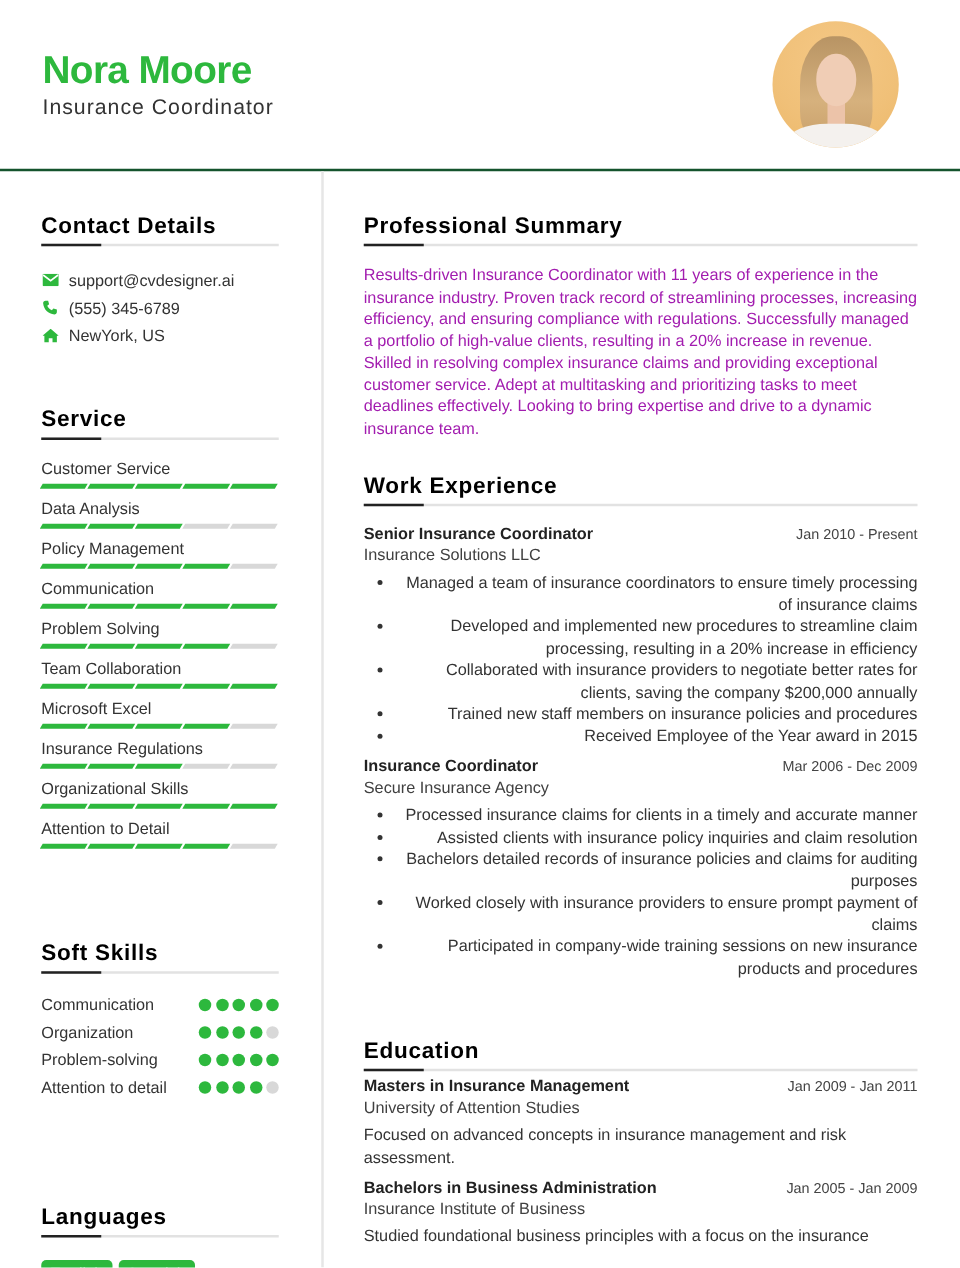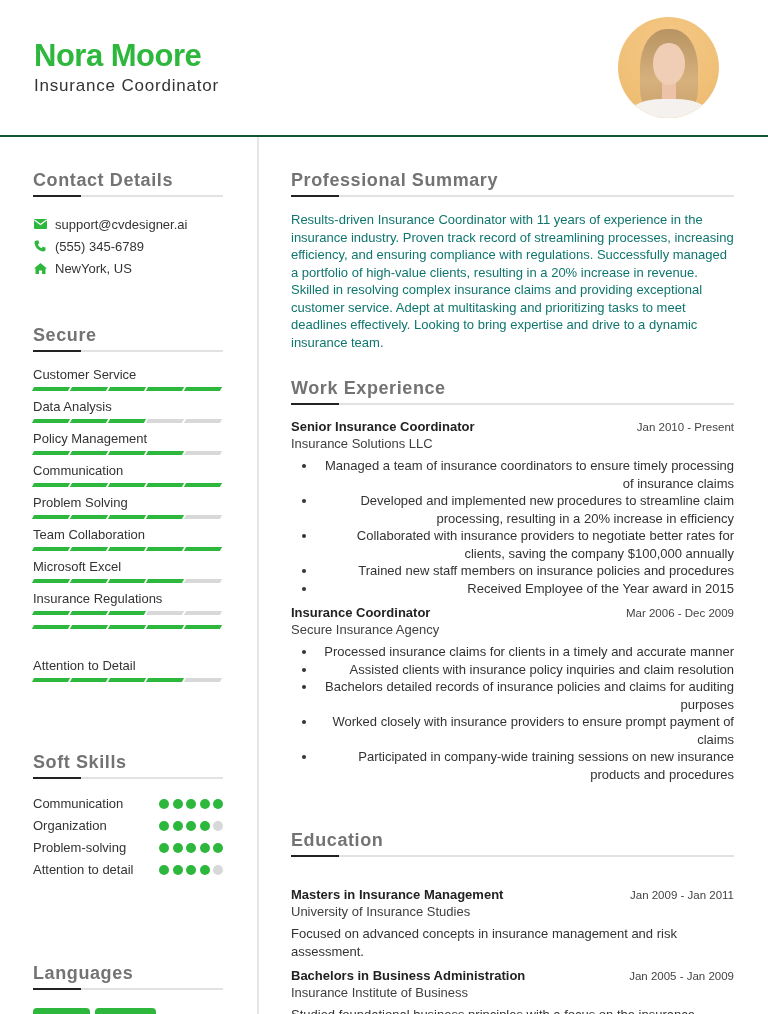--- a/index.html
+++ b/index.html
@@ -12,21 +12,21 @@
   .photo { position: absolute; left: 618px; top: 17px; width: 101px; height: 101px; border-radius: 50%; overflow: hidden;
            background: radial-gradient(circle at 50% 30%, #f5c885 0%, #f0c078 60%, #ecb86a 100%); }
   .photo .hair { position: absolute; left: 22px; top: 12px; width: 58px; height: 86px; border-radius: 45% 45% 30% 30%;
                  background: linear-gradient(180deg, #b89464 0%, #d6b17d 60%, #c9a06a 100%); }
   .photo .face { position: absolute; left: 35px; top: 26px; width: 32px; height: 42px; border-radius: 48% 48% 50% 50%; background: #f0cdb5; }
   .photo .shirt { position: absolute; left: 14px; top: 82px; width: 74px; height: 30px; border-radius: 40% 40% 0 0; background: #f4f1ee; }
   .photo .neck { position: absolute; left: 44px; top: 64px; width: 14px; height: 20px; background: #ecc3a9; }
 
   .vdiv { position: absolute; left: 257px; top: 137px; width: 2px; height: 877px; background: #e6e6e6; }
 
-  .sec-h { font-size: 18px; font-weight: 700; color: #737373; letter-spacing: 0.6px; }
+  .sec-h { font-size: 18px; font-weight: 700; color: #000000; letter-spacing: 0.6px; }
   .sec-line { position: relative; height: 2px; background: #e2e2e2; margin-top: 4px; }
   .sec-line::before { content: ""; position: absolute; left: 0; top: 0; width: 48px; height: 2px; background: #222; }
 
   .left { position: absolute; left: 33px; top: 170px; width: 190px; }
   .contact-list { margin-top: 16px; }
   .contact-item { display: flex; align-items: center; height: 22px; font-size: 13px; color: #333; }
   .contact-item .ic { width: 14px; height: 14px; margin-right: 8px; display: flex; align-items: center; justify-content: center; }
   .contact-item svg { display: block; }
 
   .skills { position: absolute; left: 33px; top: 325px; width: 190px; }
@@ -42,35 +42,35 @@
   .soft-item .lbl { width: 110px; line-height: 17px; }
   .dots { display: flex; gap: 3.5px; padding-top: 4px; }
   .dot { width: 10px; height: 10px; border-radius: 50%; background: #d8d8d8; }
   .dot.on { background: #2db83d; }
 
   .langs { position: absolute; left: 33px; top: 963px; width: 190px; }
   .lang-list { display: flex; gap: 5px; margin-top: 18px; }
   .lang { background: #2db83d; color: #fff; font-size: 13px; padding: 3px 7px; border-radius: 4px; line-height: 16px; }
 
   .right { position: absolute; left: 291px; top: 170px; width: 443px; }
-  .summary { font-size: 13px; line-height: 17.5px; color: #0f766e; margin-top: 14px; }
+  .summary { font-size: 13px; line-height: 17.5px; color: #a21caf; margin-top: 14px; }
 
   .work { position: absolute; left: 291px; top: 378px; width: 443px; }
   .job { margin-top: 14px; }
   .job + .job { margin-top: 8px; }
   .job-head { display: flex; justify-content: space-between; align-items: baseline; }
   .job-title { font-size: 13px; font-weight: 700; color: #222; }
   .job-date { font-size: 11.5px; color: #444; }
   .job-co { font-size: 13px; color: #404040; margin-top: 2px; }
   .bullets { list-style: none; margin-top: 6px; }
   .bullets li { position: relative; padding-left: 24px; font-size: 13px; line-height: 17.5px; color: #333; text-align: right; }
   .bullets li::before { content: ""; position: absolute; left: 11px; top: 7px; width: 4px; height: 4px; border-radius: 50%; background: #333; }
 
   .edu { position: absolute; left: 291px; top: 830px; width: 443px; }
-  .deg { margin-top: 30px; }
+  .deg { margin-top: 4px; }
   .deg + .deg { margin-top: 8px; }
   .deg-desc { font-size: 13px; line-height: 17.5px; color: #333; margin-top: 6px; }
 </style>
 </head>
 <body>
 
 <div class="header">
   <div class="name">Nora Moore</div>
   <div class="title">Insurance Coordinator</div>
   <div class="photo" title="Profile photo">
@@ -109,21 +109,21 @@
         <svg width="13" height="11" viewBox="0 0 13 11">
             <path d="M6.5 0 L13 5.5 L11.5 5.5 L11.5 11 L8 11 L8 7.5 L5 7.5 L5 11 L1.5 11 L1.5 5.5 L0 5.5 Z" fill="#2db83d"></path>
           </svg>
       </span>
       <span>NewYork, US</span>
     </div>
   </div>
 </div>
 
 <div class="skills">
-  <div class="sec-h">Secure</div>
+  <div class="sec-h">Service</div>
   <div class="sec-line"></div>
   <div id="skills-list" style="margin-top:14px;">
       <div class="skill">
         <div class="skill-label">Customer Service</div>
         <div class="bar">
           <div class="seg on"></div>
           <div class="seg on"></div>
           <div class="seg on"></div>
           <div class="seg on"></div>
           <div class="seg on"></div>
@@ -193,20 +193,21 @@
         <div class="skill-label">Insurance Regulations</div>
         <div class="bar">
           <div class="seg on"></div>
           <div class="seg on"></div>
           <div class="seg on"></div>
           <div class="seg"></div>
           <div class="seg"></div>
         </div>
       </div>
       <div class="skill">
+        <div class="skill-label">Organizational Skills</div>
         <div class="bar">
           <div class="seg on"></div>
           <div class="seg on"></div>
           <div class="seg on"></div>
           <div class="seg on"></div>
           <div class="seg on"></div>
         </div>
       </div>
       <div class="skill">
         <div class="skill-label">Attention to Detail</div>
@@ -289,21 +290,21 @@
   <div id="jobs">
       <div class="job">
         <div class="job-head">
           <div class="job-title">Senior Insurance Coordinator</div>
           <div class="job-date">Jan 2010 - Present</div>
         </div>
         <div class="job-co">Insurance Solutions LLC</div>
         <ul class="bullets">
           <li>Managed a team of insurance coordinators to ensure timely processing of insurance claims</li>
           <li>Developed and implemented new procedures to streamline claim processing, resulting in a 20% increase in efficiency</li>
-          <li>Collaborated with insurance providers to negotiate better rates for clients, saving the company $100,000 annually</li>
+          <li>Collaborated with insurance providers to negotiate better rates for clients, saving the company $200,000 annually</li>
           <li>Trained new staff members on insurance policies and procedures</li>
           <li>Received Employee of the Year award in 2015</li>
         </ul>
       </div>
       <div class="job">
         <div class="job-head">
           <div class="job-title">Insurance Coordinator</div>
           <div class="job-date">Mar 2006 - Dec 2009</div>
         </div>
         <div class="job-co">Secure Insurance Agency</div>
@@ -320,21 +321,21 @@
 
 <div class="edu">
   <div class="sec-h">Education</div>
   <div class="sec-line"></div>
   <div id="degrees">
       <div class="deg">
         <div class="job-head">
           <div class="job-title">Masters in Insurance Management</div>
           <div class="job-date">Jan 2009 - Jan 2011</div>
         </div>
-        <div class="job-co">University of Insurance Studies</div>
+        <div class="job-co">University of Attention Studies</div>
         <div class="deg-desc">Focused on advanced concepts in insurance management and risk assessment.</div>
       </div>
       <div class="deg">
         <div class="job-head">
           <div class="job-title">Bachelors in Business Administration</div>
           <div class="job-date">Jan 2005 - Jan 2009</div>
         </div>
         <div class="job-co">Insurance Institute of Business</div>
         <div class="deg-desc">Studied foundational business principles with a focus on the insurance</div>
       </div>

